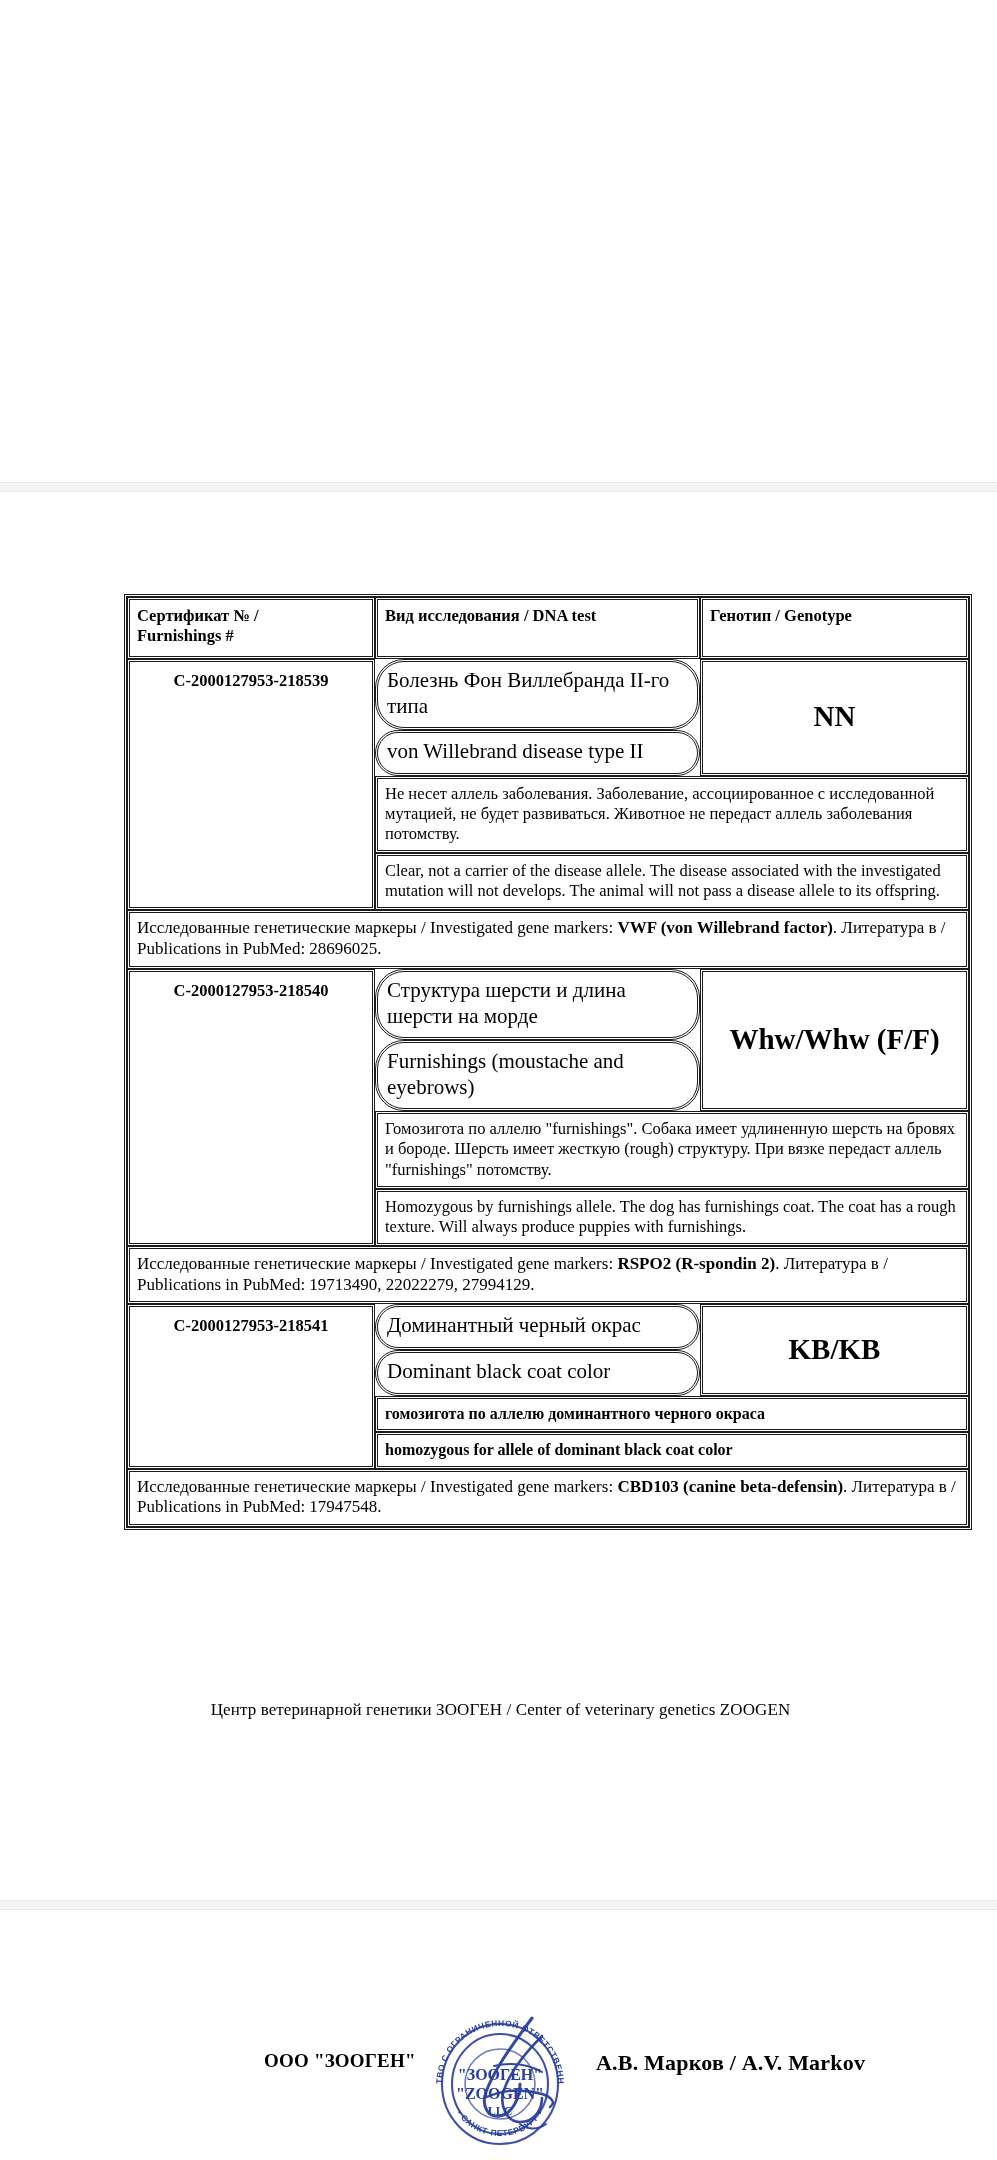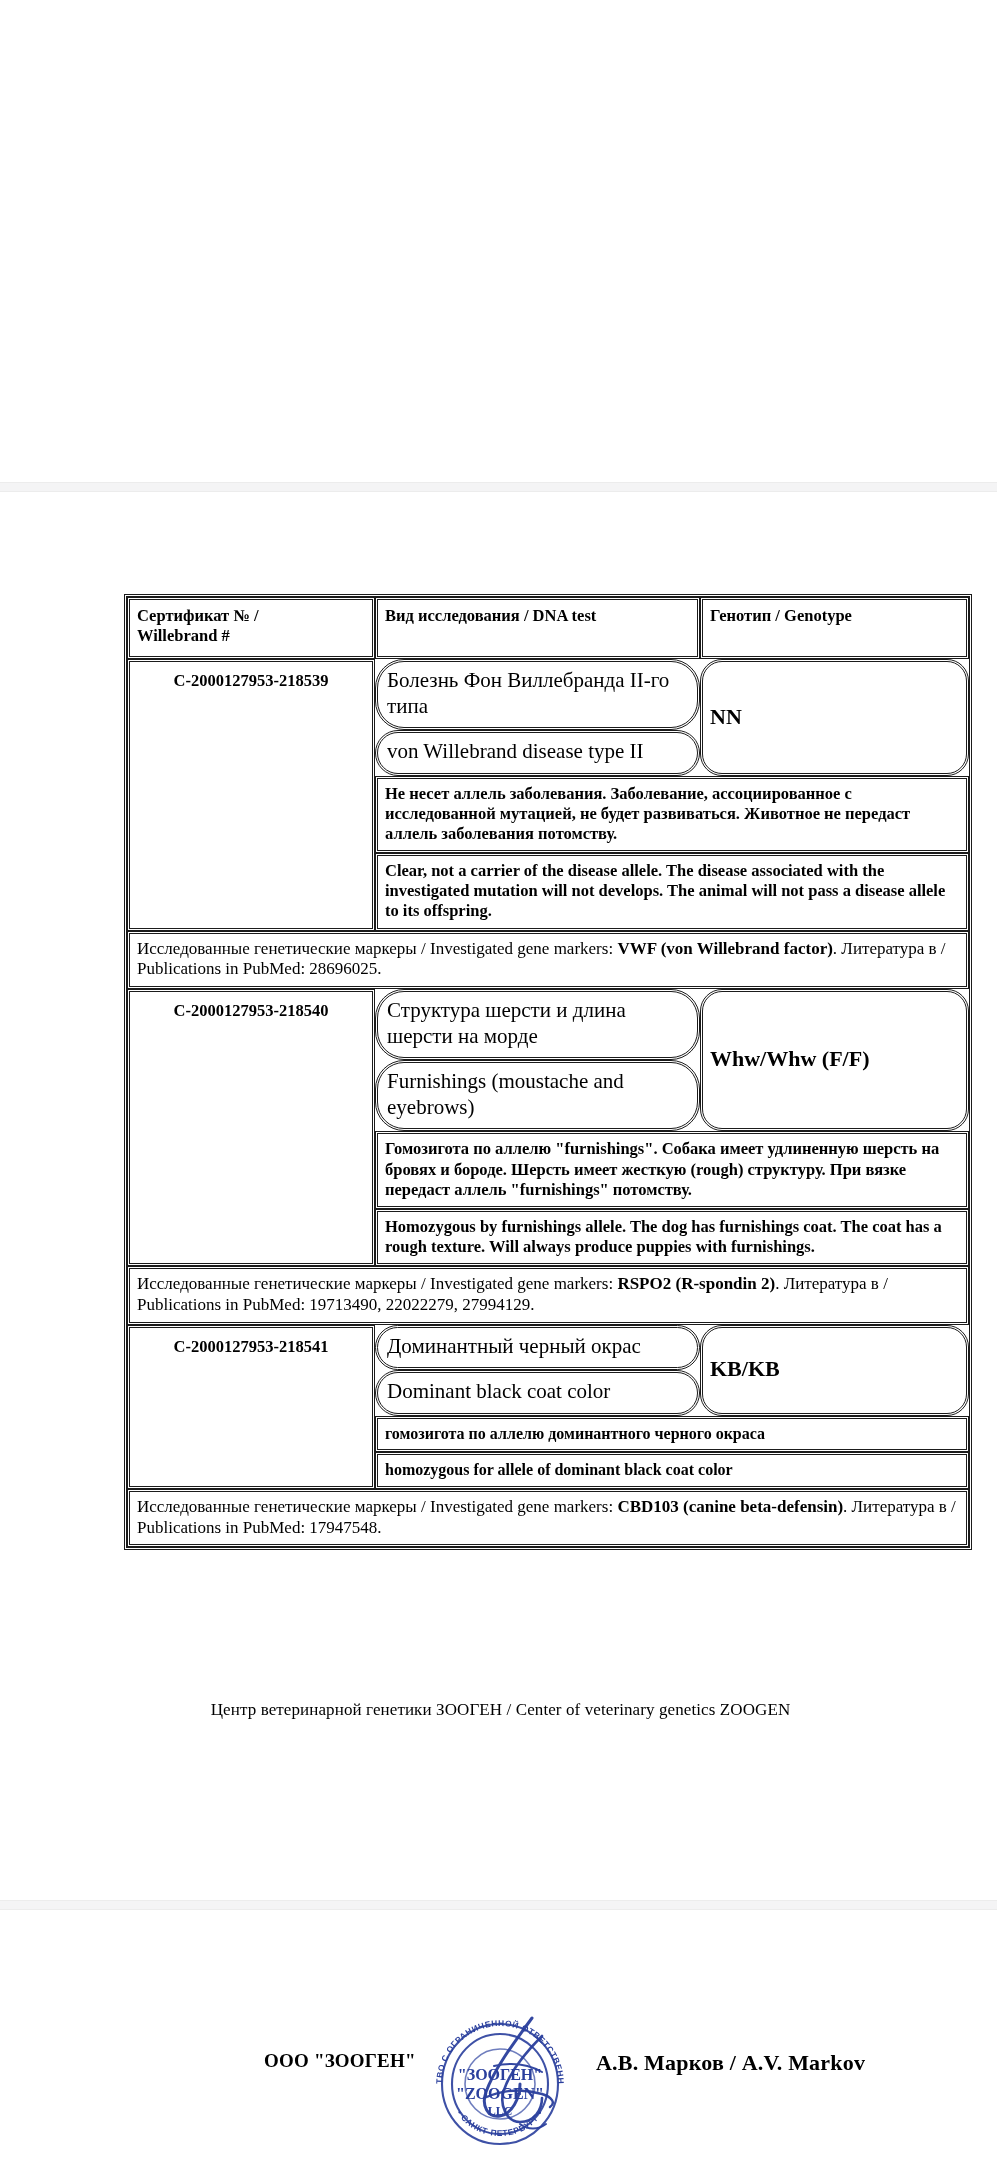--- a/index.html
+++ b/index.html
@@ -80,29 +80,28 @@
     font-size: 21px;
     line-height: 1.2;
     font-weight: normal;
     padding: 6px 8px 8px 9px !important;
     border-radius: 29px;
   }
 
   
   .genotype {
     font-weight: bold;
-    font-size: 22px;
-    text-align: left;
+    font-size: 29px;
+    text-align: center;
     vertical-align: middle !important;
-    border-radius: 22px;
   }
 
   
   .interp {
-    font-weight: bold;
+    font-weight: normal;
     font-size: 16.5px;
     line-height: 1.24;
   }
   .interp-sm {
     font-weight: bold;
     font-size: 16px;
     line-height: 1.25;
   }
 
   
@@ -171,21 +170,21 @@
     <colgroup>
       <col class="c1">
         <col class="c2">
         <col class="c3">
     </colgroup>
     <tbody>
 
       <tr>
         <td class="hdr">
           <span>Сертификат № /</span><br>
-          <span>Willebrand #</span>
+          <span>Furnishings #</span>
         </td>
         <td class="hdr">Вид исследования / DNA test</td>
         <td class="hdr">Генотип / Genotype</td>
       </tr>
 
       <tr>
         <td class="certno" rowspan="4">C-2000127953-218539</td>
         <td class="testname">Болезнь Фон Виллебранда II-го типа</td>
         <td class="genotype" rowspan="2">NN</td>
       </tr>

